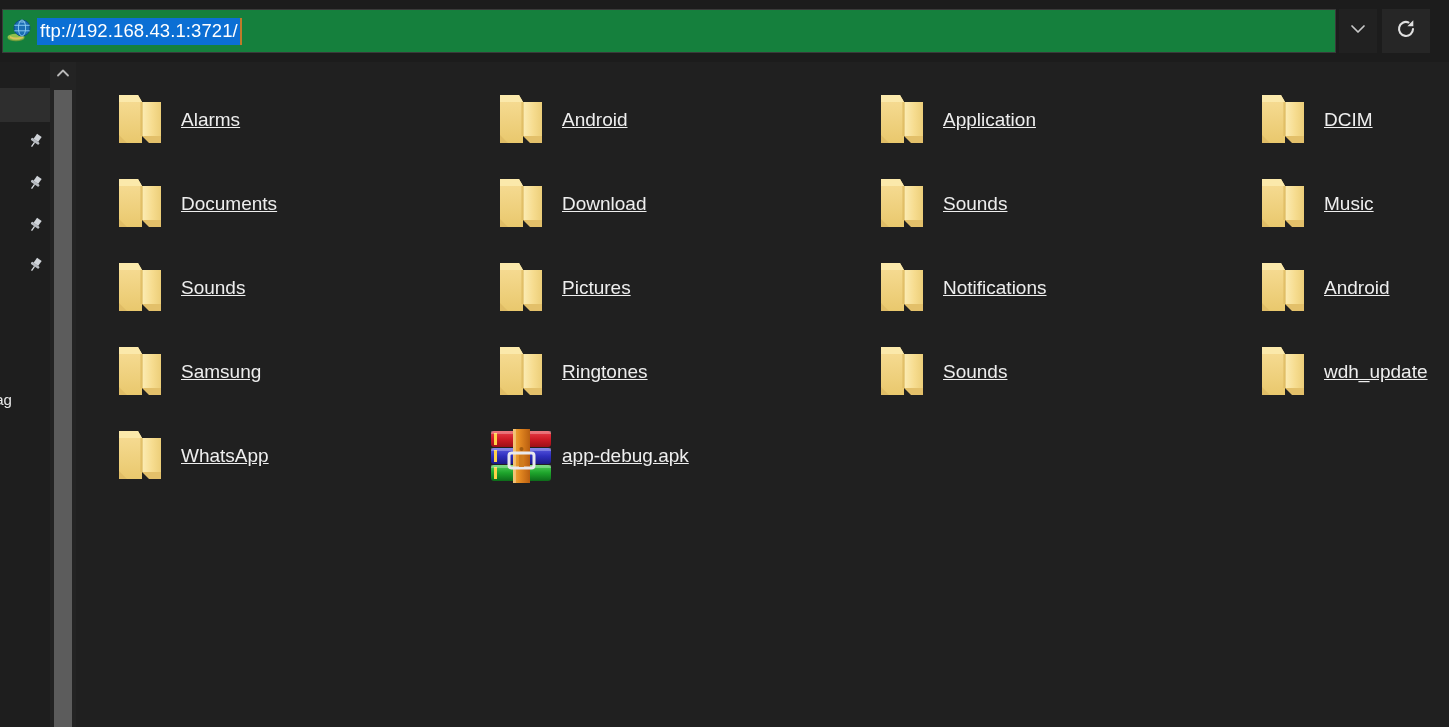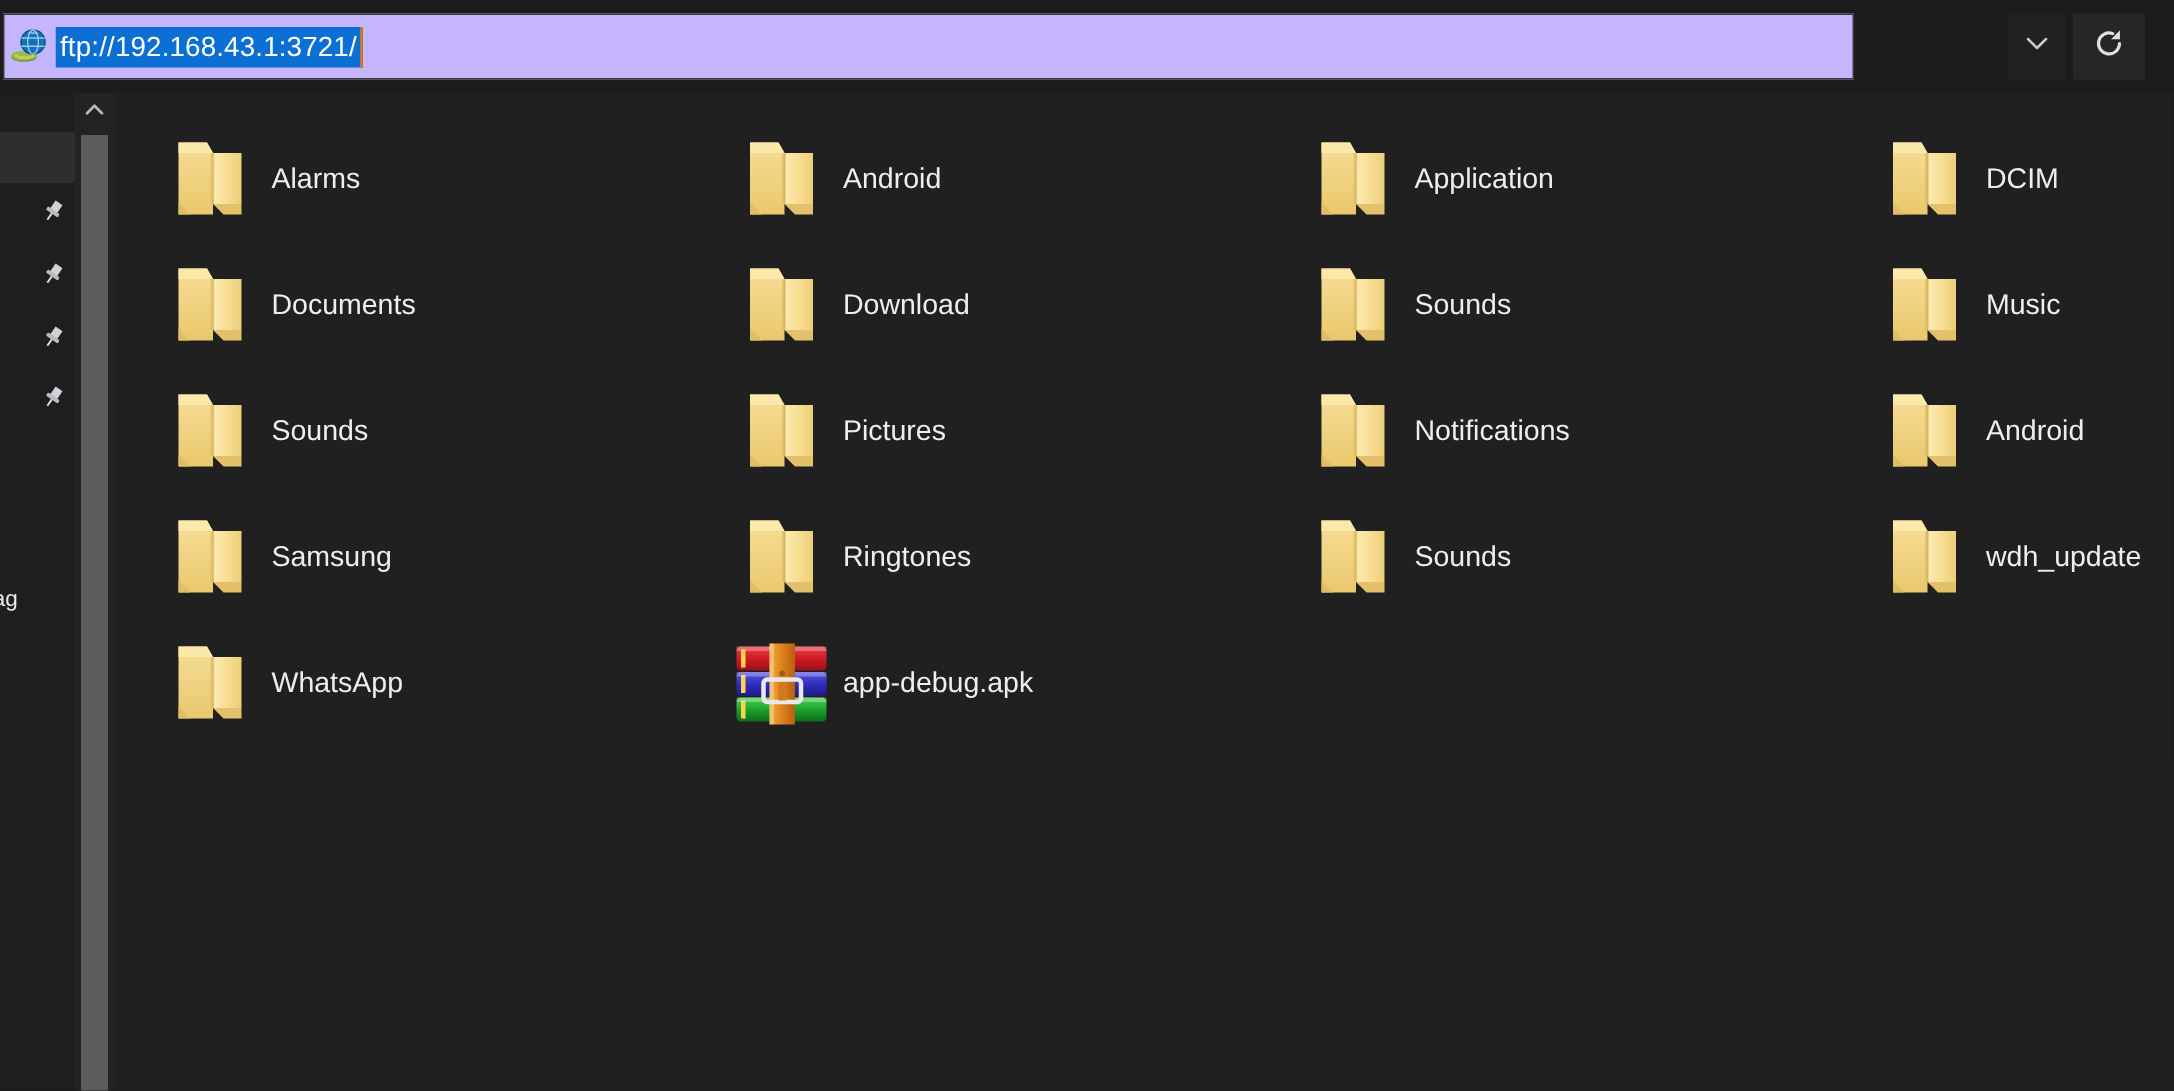--- a/index.html
+++ b/index.html
@@ -11,22 +11,22 @@
     overflow:hidden;
   }
 
   
   .addressbar-strip {
     position:absolute; left:0; top:0; width:1449px; height:62px;
     background:#1c1c1c;
     display:flex; align-items:center;
   }
   .address-box {
-    position:absolute; left:2px; top:9px; width:1234px; height:44px;
-    background:#c4b5fd;
+    position:absolute; left:2px; top:9px; width:1334px; height:44px;
+    background:#15803d;
     border:1px solid #3a3a3a;
     display:flex; align-items:center;
   }
   .addr-icon {
     width:26px; height:26px; margin-left:4px; margin-right:4px;
     flex:0 0 auto; position:relative;
   }
   .addr-url-wrap {
     flex:1 1 auto; height:100%; display:flex; align-items:center;
     overflow:hidden;
@@ -123,21 +123,21 @@
     width:72px; height:64px;
     flex:0 0 auto;
     display:flex; align-items:center; justify-content:center;
   }
   .item-label {
     color:#eeeeee;
     font-size:19px;
     line-height:24px;
     white-space:nowrap;
     padding:2px 5px;
-    overflow:hidden; text-overflow:ellipsis;
+    overflow:hidden; text-overflow:ellipsis;text-decoration:underline;
   }
 </style>
 </head>
 <body>
 
 <div class="addressbar-strip">
 
   <div class="address-box">
     <span class="addr-icon">
       <svg width="26" height="26" viewBox="0 0 26 26">

